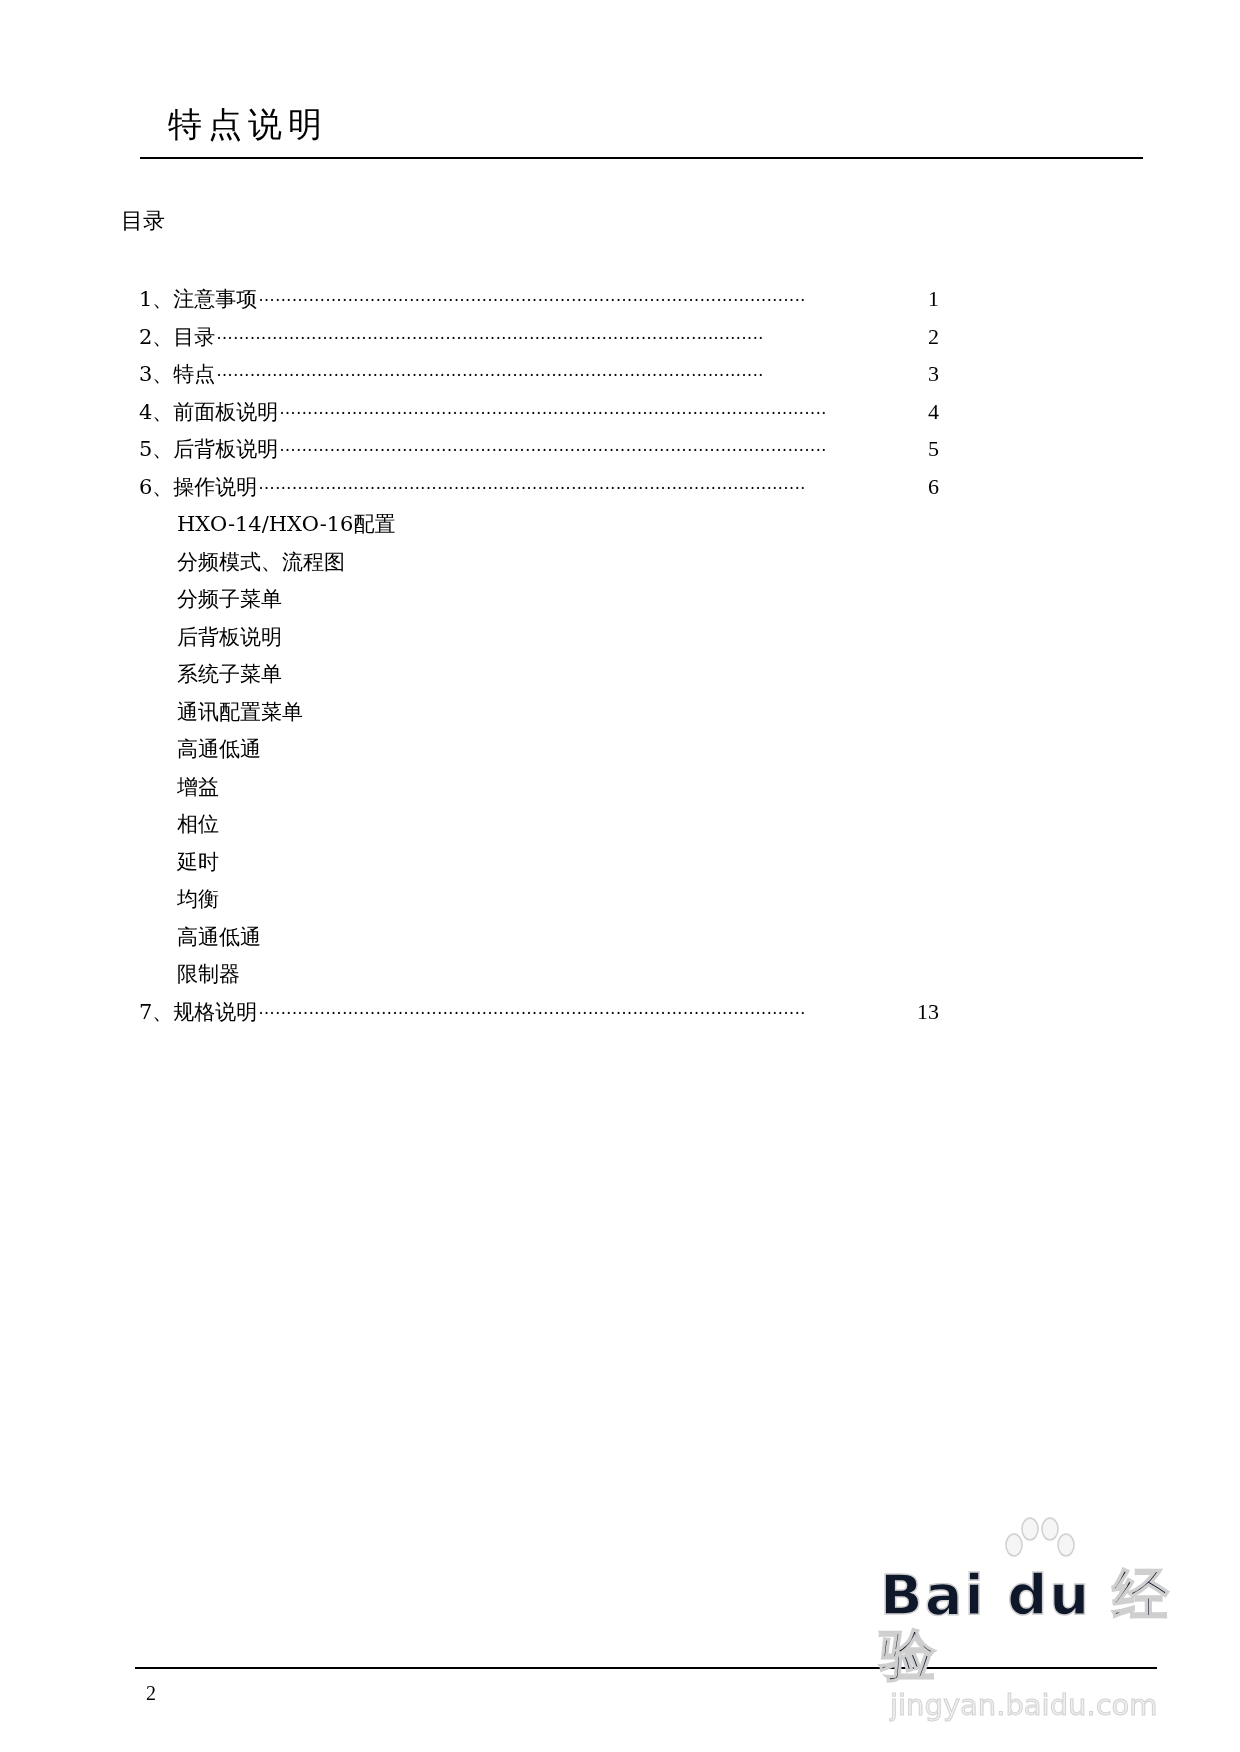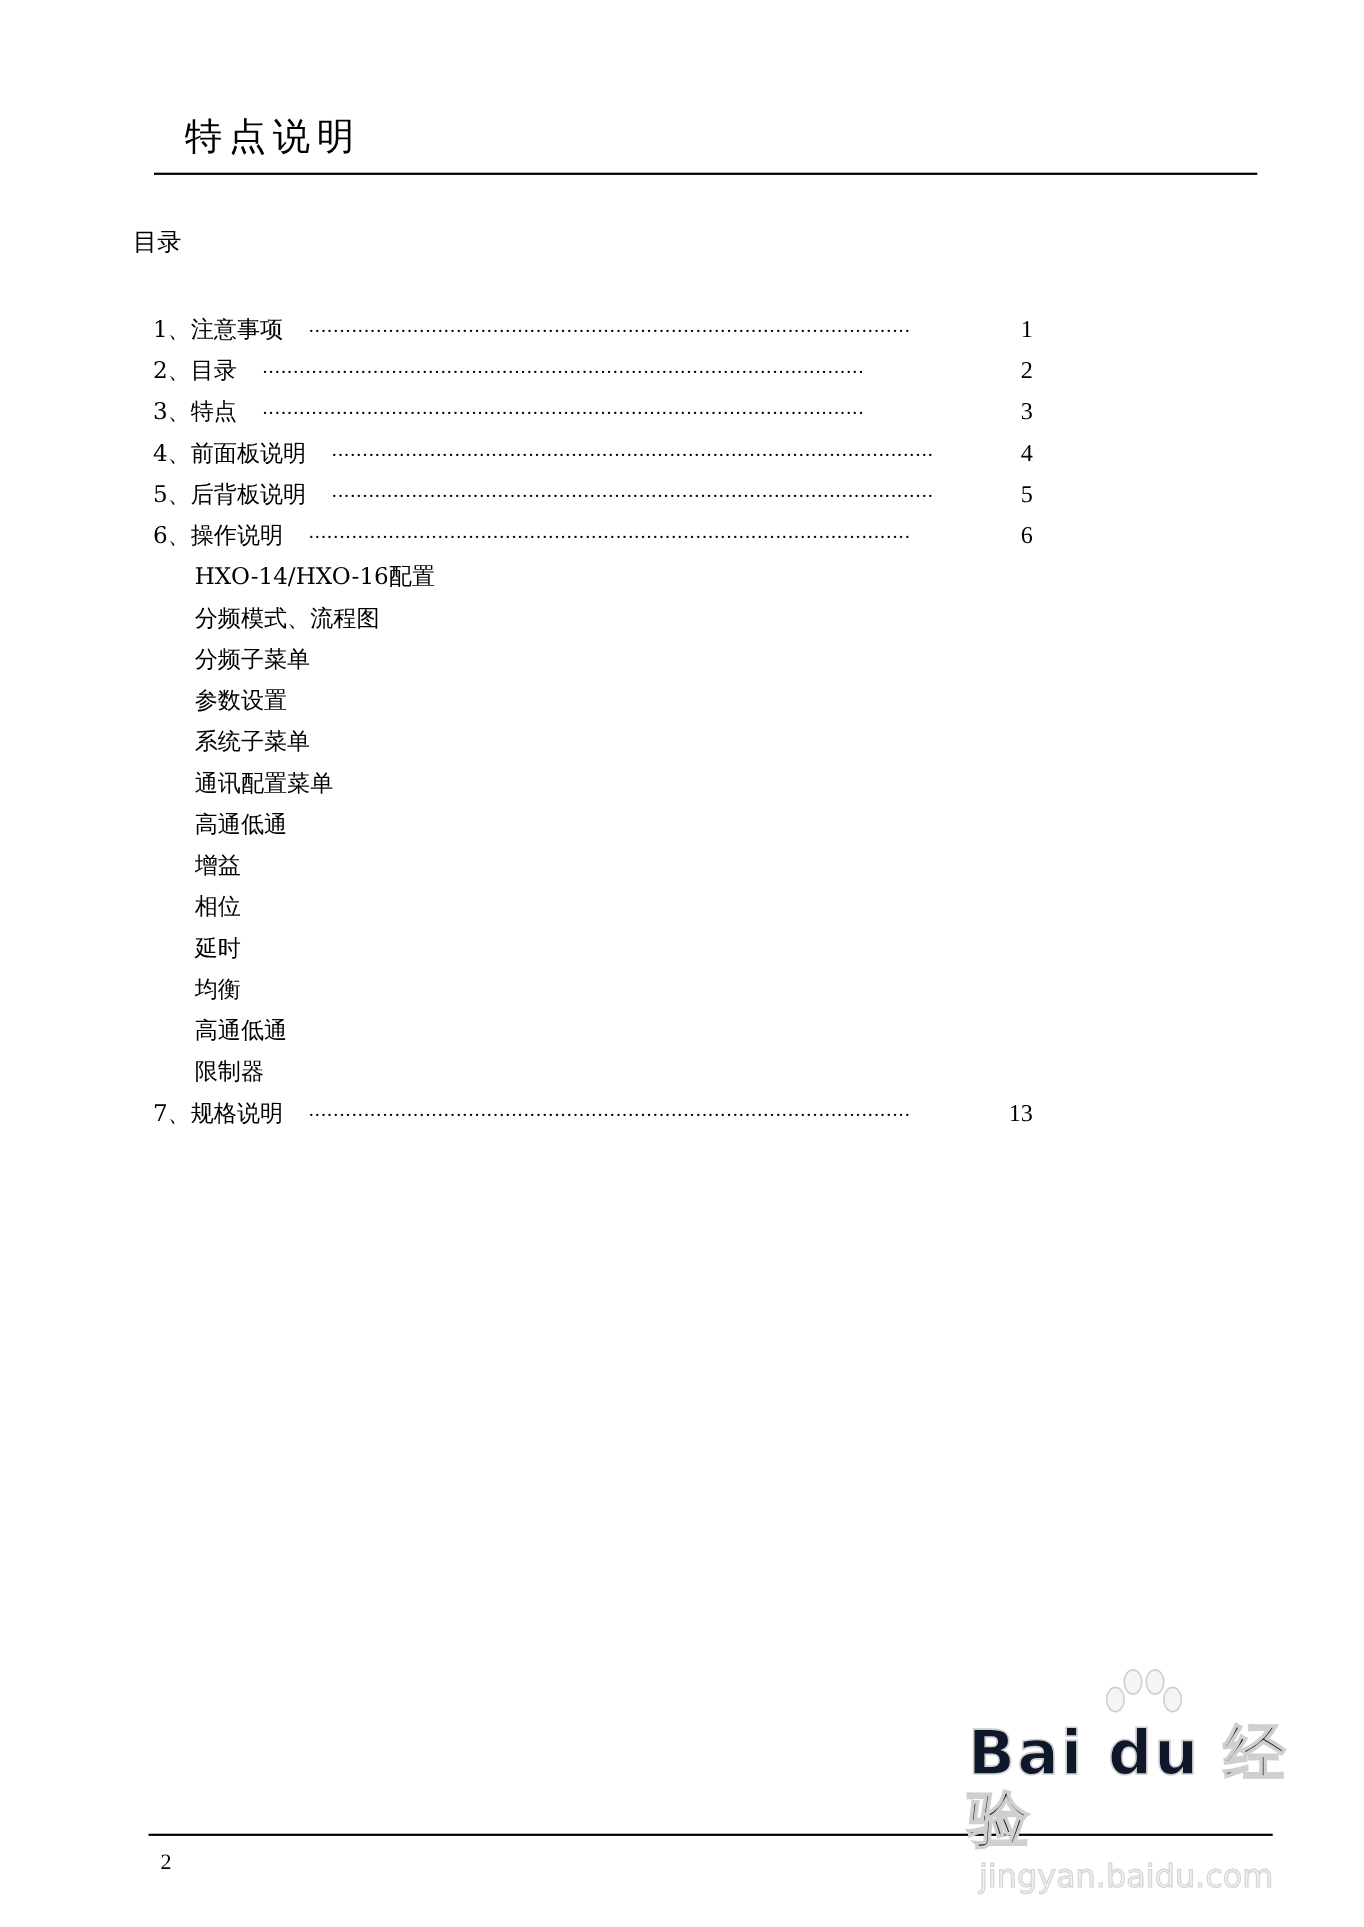--- a/index.html
+++ b/index.html
@@ -16,21 +16,21 @@
     position: absolute; left: 140px; top: 157px; width: 1003px; height: 2px; background: #000;
   }
   .toc-heading {
     position: absolute; left: 121px; top: 206px; font-size: 22px; line-height: 30px;
   }
   .toc {
     position: absolute; left: 139px; top: 284px; width: 800px;
   }
   .toc-row {
     position: relative; height: 37.5px; font-size: 21px; line-height: 30px;
-    display: flex; align-items: baseline; gap: 22px;
+    display: flex; align-items: baseline;
   }
   .toc-row.sub { padding-left: 38px; }
   .toc-label { white-space: nowrap; }
   .toc-dots {
     flex: 1; overflow: hidden; white-space: nowrap; letter-spacing: 0.5px;
     font-size: 16px; margin: 0 1px;
   }
   .toc-page { white-space: nowrap; font-family: "Liberation Serif", serif; font-size: 22px; }
   .footer-rule {
     position: absolute; left: 135px; top: 1667px; width: 1022px; height: 2px; background: #000;
@@ -90,21 +90,21 @@
     <div class="toc-row sub">
       <span class="toc-label">HXO-14/HXO-16配置</span>
     </div>
     <div class="toc-row sub">
       <span class="toc-label">分频模式、流程图</span>
     </div>
     <div class="toc-row sub">
       <span class="toc-label">分频子菜单</span>
     </div>
     <div class="toc-row sub">
-      <span class="toc-label">参数设置</span>
+      <span class="toc-label">后背板说明</span>
     </div>
     <div class="toc-row sub">
       <span class="toc-label">系统子菜单</span>
     </div>
     <div class="toc-row sub">
       <span class="toc-label">通讯配置菜单</span>
     </div>
     <div class="toc-row sub">
       <span class="toc-label">高通低通</span>
     </div>

